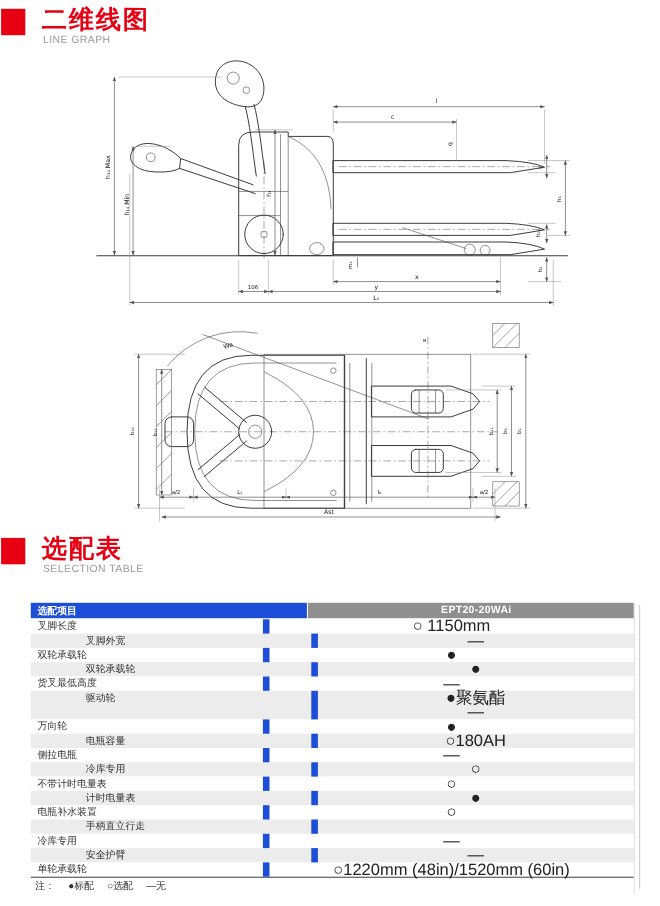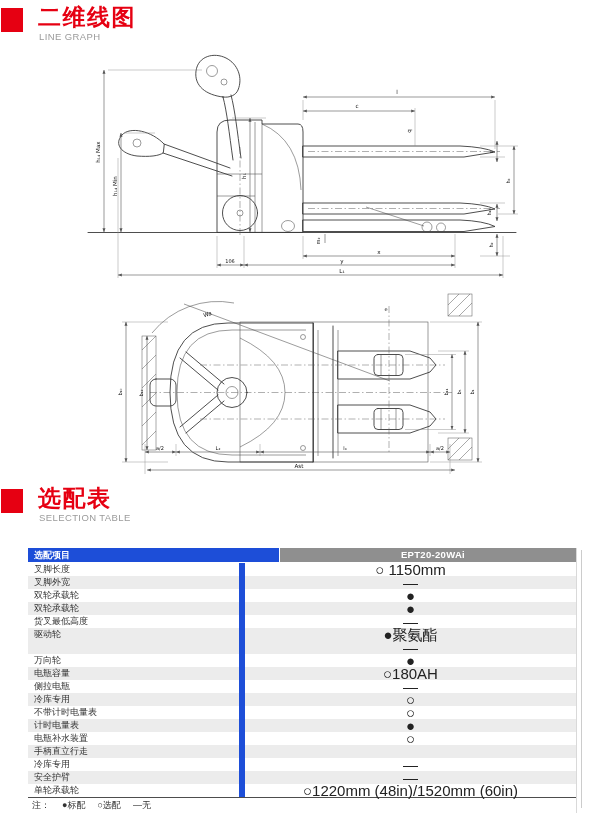--- a/index.html
+++ b/index.html
@@ -29,21 +29,21 @@
   text.lbs{fill:#111;font-size:5px;font-family:"DejaVu Sans",sans-serif;}
 
   
   .tbl{position:absolute;left:28px;top:548px;width:548px;border-right:1px solid #d9d9d9;}
   .thead{display:flex;height:14px;line-height:14px;margin-bottom:1px;}
   .th1{width:251px;background:#1d4ed8;color:#fff;font-size:9px;font-weight:bold;
        padding-left:6px;box-sizing:border-box;}
   .th2{flex:1;background:#8f8f8f;color:#fff;font-size:9.5px;font-weight:bold;text-align:center;
        margin-left:1px;letter-spacing:.3px;padding-left:10px;}
   .trow{display:flex;height:13px;line-height:13px;background:#fff;}
-  .trow.alt{background:#ececec;}
+  .trow.alt{background:#ececec;padding-left:44px;}
   .trow.dbl{height:26px;}
   .c-item{width:217px;padding-left:6px;box-sizing:border-box;font-size:9px;color:#333;
           border-right:6px solid #1d4ed8;white-space:nowrap;overflow:hidden;}
   .c-val{flex:1;text-align:center;font-size:15px;color:#222;}
   .c-val div{height:13px;line-height:13px;}
   .tnote{display:flex;gap:12px;height:15px;line-height:15px;border-top:1px solid #4d4d4d;
          font-size:9px;color:#333;padding-left:4px;background:#fff;}
   .tedge{position:absolute;left:581px;top:550px;width:1px;height:258px;background:#ccc;}
 </style>
 </head>

